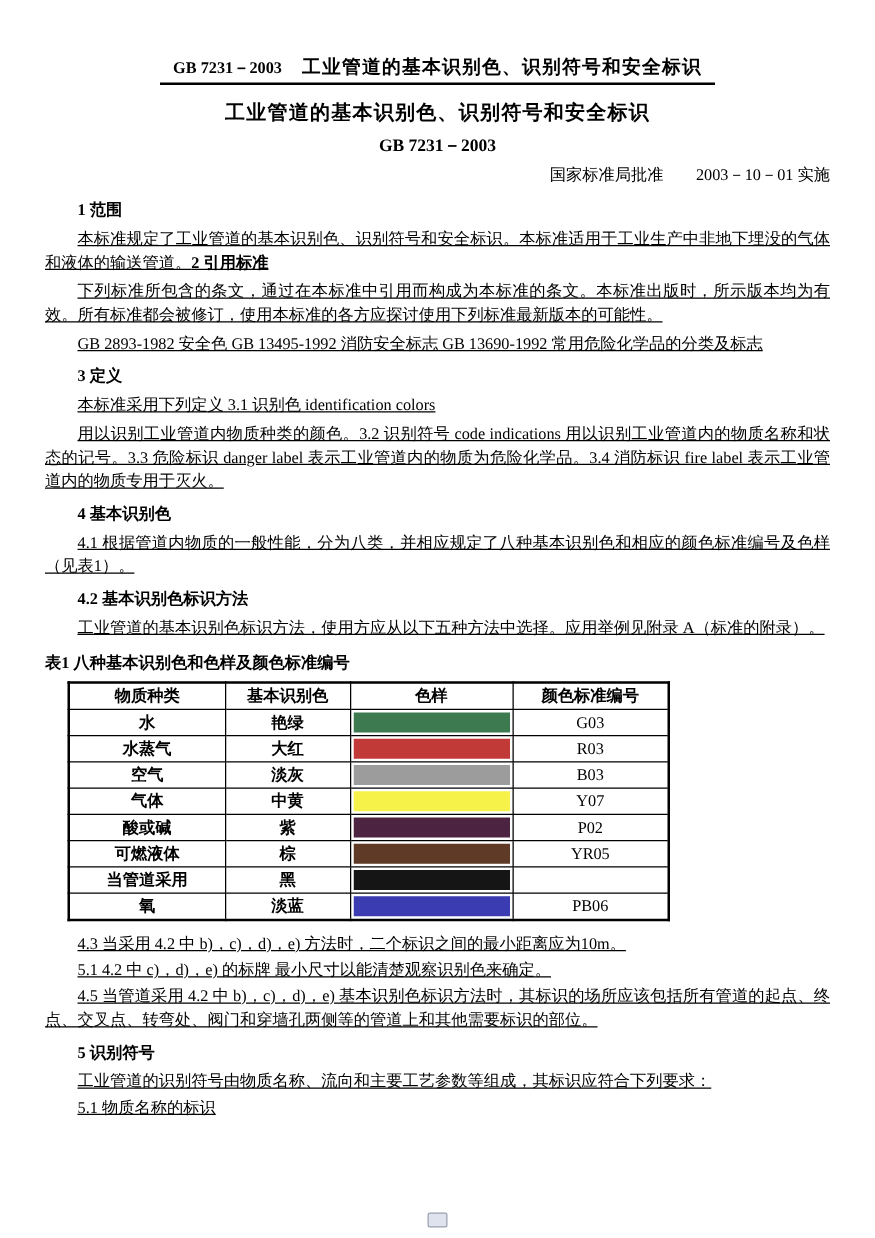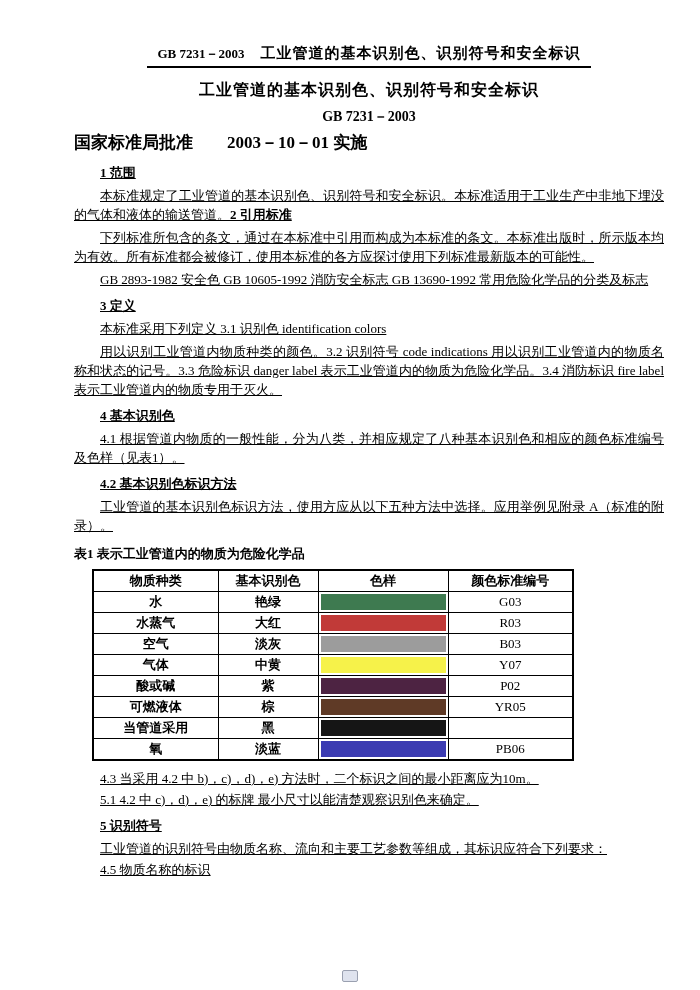--- a/index.html
+++ b/index.html
@@ -2,39 +2,39 @@
 <html><head>
 <meta charset="utf-8">
 <style>
   * { margin:0; padding:0; box-sizing:border-box; }
   html, body { background:#ffffff; }
   body {
     width:700px; height:990px;
     font-family:"Liberation Serif","DejaVu Serif",serif;
     color:#000; position:relative; overflow:hidden;
   }
-  .page { padding:44px 36px 0 36px;margin-left:38px; }
+  .page { padding:44px 36px 0 36px; }
 
   .doc-header { text-align:center; margin-bottom:12px; }
   .doc-header-inner {
     display:inline-block;
     border-bottom:2px solid #000;
     padding:0 10px 3px 10px;
     white-space:nowrap;
   }
   .doc-header .num { font-size:13px; font-weight:bold; margin-right:16px; }
   .doc-header .ttl { font-size:15px; font-weight:bold; letter-spacing:1px; }
 
   .title { text-align:center; font-size:16px; font-weight:bold; margin-bottom:7px; letter-spacing:1px; }
   .std-num { text-align:center; font-size:14px; font-weight:bold; margin-bottom:5px; }
-  .approval { text-align:left; font-size:17px; font-weight:bold; margin-bottom:10px; }
+  .approval { text-align:right; font-size:13px; font-weight:normal; margin-bottom:10px; }
 
   .heading {
     font-weight:bold; font-size:13px;
-    margin:8px 0 4px 0; text-indent:2em;text-decoration:underline;
+    margin:8px 0 4px 0; text-indent:2em;
   }
   p.para {
     font-size:13px; line-height:19px;
     text-align:justify; text-indent:2em;
     margin:3px 0 4px 0;
     text-decoration:underline;
   }
   p.para .inline-bold { font-weight:bold; }
   p.tight { margin:1px 0 2px 0; }
 
@@ -78,32 +78,32 @@
     </span>
   </div>
 
   <div class="title">工业管道的基本识别色、识别符号和安全标识</div>
   <div class="std-num">GB 7231－2003</div>
   <div class="approval">国家标准局批准　　2003－10－01 实施</div>
 
   <div class="heading">1 范围</div>
   <p class="para"><span>本标准规定了工业管道的基本识别色、识别符号和安全标识。本标准适用于工业生产中非地下埋没的气体和液体的输送管道。</span><span class="inline-bold">2 引用标准</span></p>
   <p class="para">下列标准所包含的条文，通过在本标准中引用而构成为本标准的条文。本标准出版时，所示版本均为有效。所有标准都会被修订，使用本标准的各方应探讨使用下列标准最新版本的可能性。</p>
-  <p class="para">GB 2893-1982 安全色  GB 10605-1992 消防安全标志  GB 13690-1992 常用危险化学品的分类及标志</p>
+  <p class="para">GB 2893-1982 安全色  GB 13495-1992 消防安全标志  GB 13690-1992 常用危险化学品的分类及标志</p>
 
   <div class="heading">3 定义</div>
   <p class="para">本标准采用下列定义 3.1 识别色 identification colors</p>
   <p class="para">用以识别工业管道内物质种类的颜色。3.2 识别符号 code indications 用以识别工业管道内的物质名称和状态的记号。3.3 危险标识 danger label 表示工业管道内的物质为危险化学品。3.4 消防标识 fire label 表示工业管道内的物质专用于灭火。</p>
 
   <div class="heading">4 基本识别色</div>
   <p class="para">4.1 根据管道内物质的一般性能，分为八类，并相应规定了八种基本识别色和相应的颜色标准编号及色样（见表1）。</p>
   <div class="heading">4.2 基本识别色标识方法</div>
   <p class="para">工业管道的基本识别色标识方法，使用方应从以下五种方法中选择。应用举例见附录 A（标准的附录）。</p>
 
-  <div class="table-caption">表1 表示工业管道内的物质为危险化学品</div>
+  <div class="table-caption">表1 八种基本识别色和色样及颜色标准编号</div>
   <table class="color-table">
     <colgroup>
       <col style="width:125px">
         <col style="width:100px">
         <col style="width:130px">
         <col style="width:125px">
     </colgroup>
     <thead>
       <tr>
         <th>物质种类</th>
@@ -175,20 +175,21 @@
         <td class="swatch-cell">
             <div class="swatch" style="background-color: rgb(59, 59, 178);"></div>
           </td>
         <td>PB06</td>
       </tr>
     </tbody>
   </table>
 
   <p class="para tight">4.3 当采用 4.2 中 b)，c)，d)，e) 方法时，二个标识之间的最小距离应为10m。</p>
   <p class="para tight">5.1 4.2 中 c)，d)，e) 的标牌 最小尺寸以能清楚观察识别色来确定。</p>
+  <p class="para tight">4.5 当管道采用 4.2 中 b)，c)，d)，e)  基本识别色标识方法时，其标识的场所应该包括所有管道的起点、终点、交叉点、转弯处、阀门和穿墙孔两侧等的管道上和其他需要标识的部位。</p>
 
   <div class="heading">5 识别符号</div>
   <p class="para tight">工业管道的识别符号由物质名称、流向和主要工艺参数等组成，其标识应符合下列要求：</p>
-  <p class="para tight">4.5 物质名称的标识</p>
+  <p class="para tight">5.1 物质名称的标识</p>
 
 </div>
 
 <div class="footer-mark"></div>
 
 </body></html>

